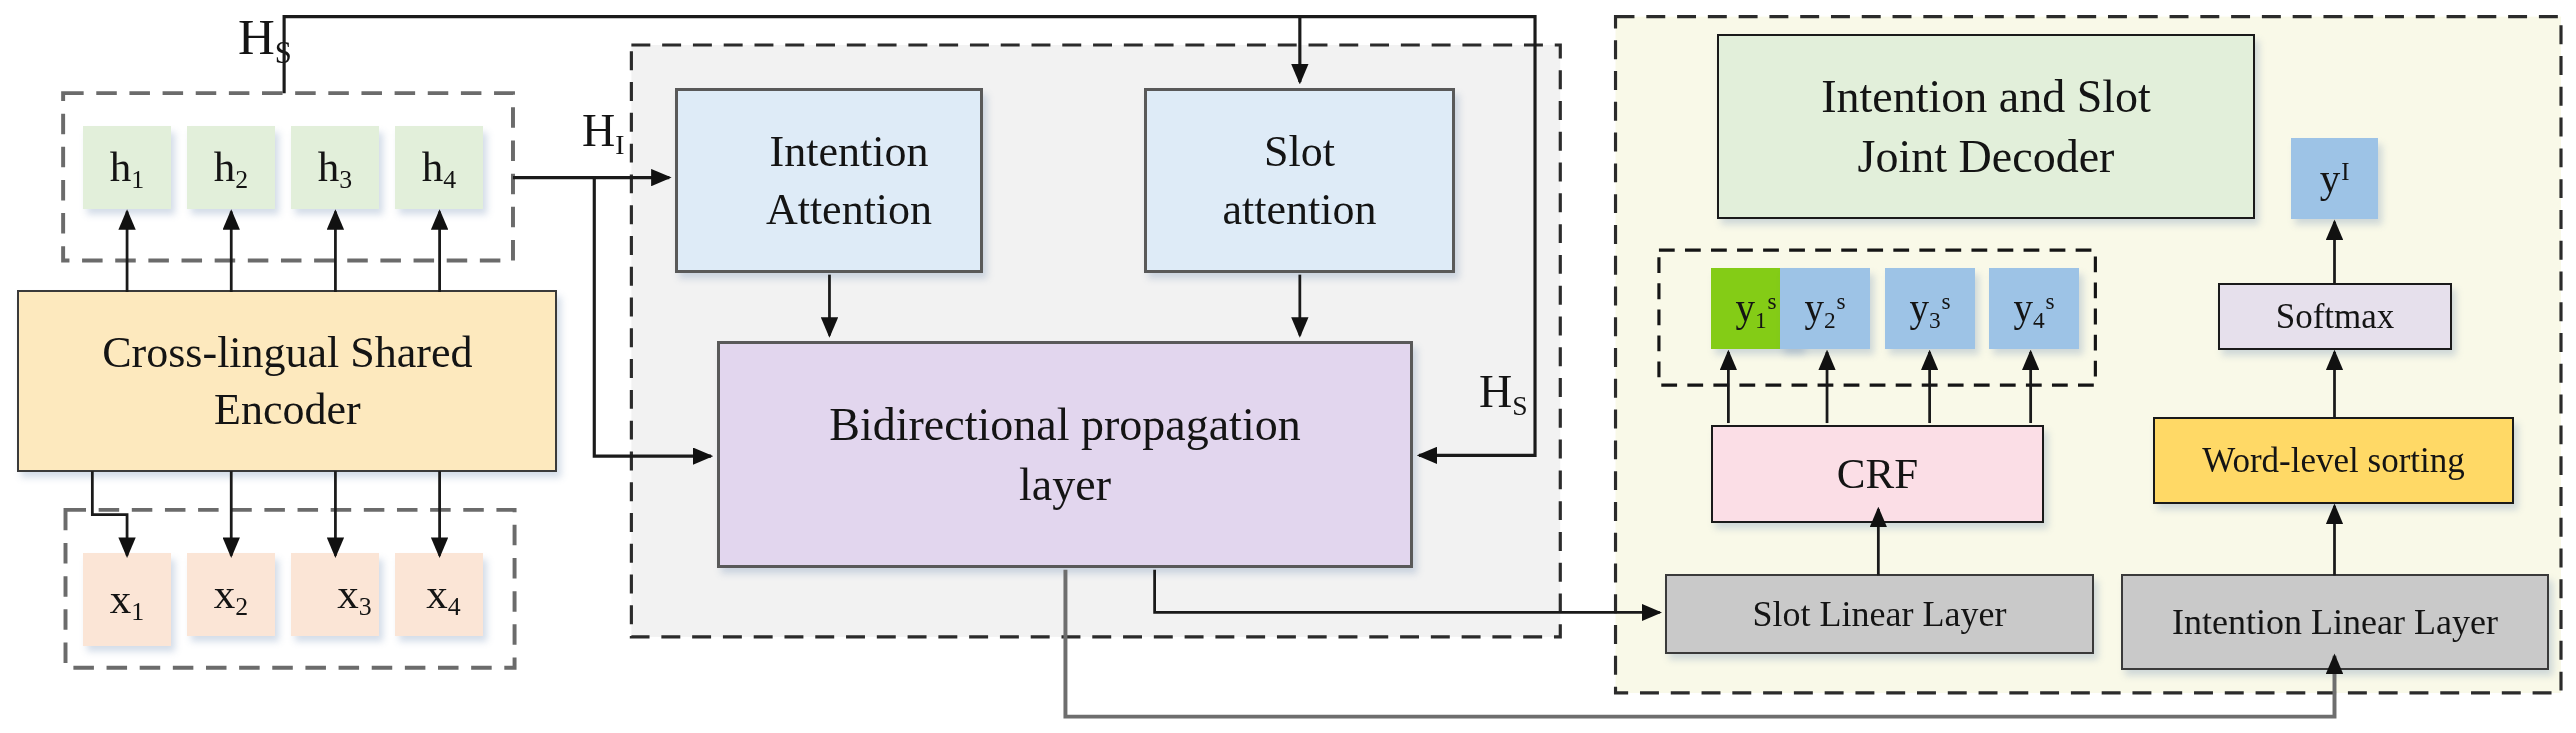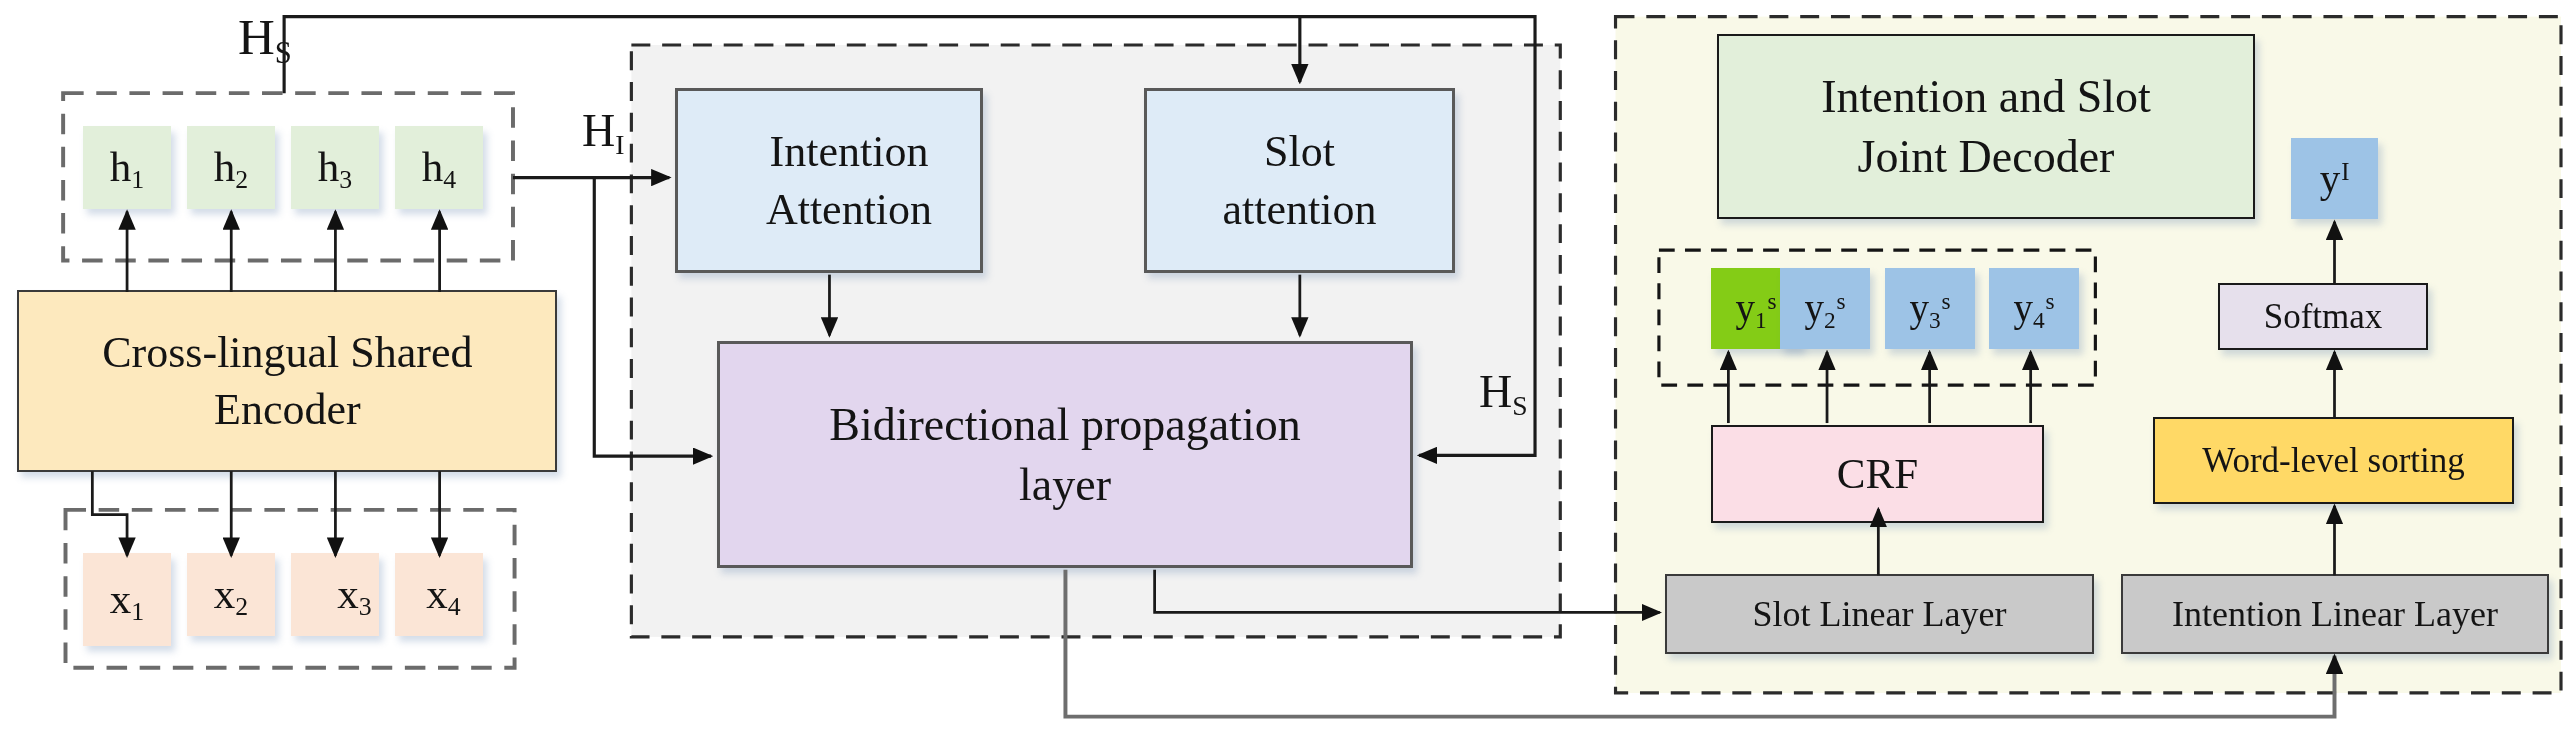--- a/index.html
+++ b/index.html
@@ -84,30 +84,30 @@
       </div>
       <div class="node" style="left: 1885px; top: 268px; width: 90px; height: 81px; background: rgb(157, 195, 230); border: none; font-size: 39px;">
         <span>y<sub>3</sub><sup>s</sup></span>
       </div>
       <div class="node" style="left: 1989px; top: 268px; width: 90px; height: 81px; background: rgb(157, 195, 230); border: none; font-size: 39px;">
         <span>y<sub>4</sub><sup>s</sup></span>
       </div>
       <div class="node" style="left: 1711px; top: 425px; width: 333px; height: 98px; background: rgb(251, 222, 230); border: 2.4px solid rgb(26, 26, 26); font-size: 43px;">
         <div class="ln">CRF</div>
       </div>
-      <div class="node" style="left: 2218px; top: 283px; width: 210px; height: 67px; background: rgb(230, 224, 236); border: 2.4px solid rgb(26, 26, 26); font-size: 35px;">
+      <div class="node" style="left: 2218px; top: 283px; width: 234px; height: 67px; background: rgb(230, 224, 236); border: 2.4px solid rgb(26, 26, 26); font-size: 35px;">
         <div class="ln">Softmax</div>
       </div>
       <div class="node" style="left: 2153px; top: 417px; width: 361px; height: 87px; background: rgb(255, 217, 102); border: 2.4px solid rgb(26, 26, 26); font-size: 35px;">
         <div class="ln">Word-level sorting</div>
       </div>
       <div class="node" style="left: 1665px; top: 574px; width: 429px; height: 80px; background: rgb(201, 201, 201); border: 2.4px solid rgb(58, 58, 58); font-size: 36px;">
         <div class="ln">Slot Linear Layer</div>
       </div>
-      <div class="node" style="left: 2121px; top: 574px; width: 428px; height: 80px; background: rgb(201, 201, 201); border: 2.4px solid rgb(58, 58, 58); font-size: 36px;">
+      <div class="node" style="left: 2121px; top: 574px; width: 428px; height: 96px; background: rgb(201, 201, 201); border: 2.4px solid rgb(58, 58, 58); font-size: 36px;">
         <div class="ln">Intention Linear Layer</div>
       </div>
       <div class="flabel" style="left: 194px; top: 8px; font-size: 51px;">H<sub>S</sub></div>
       <div class="flabel" style="left: 538px; top: 104px; font-size: 46px;">H<sub>I</sub></div>
       <div class="flabel" style="left: 1435px; top: 365px; font-size: 46px;">H<sub>S</sub></div>
     </div>
   <svg id="wire-layer" xmlns="http://www.w3.org/2000/svg" viewBox="0 0 3264 930" width="2576" height="734">
     <defs>
       <marker id="arrowhead" markerUnits="userSpaceOnUse" markerWidth="26" markerHeight="22" refX="23" refY="11" orient="auto">
         <path d="M0,0 L26,11 L0,22 Z" fill="#111111"></path>

